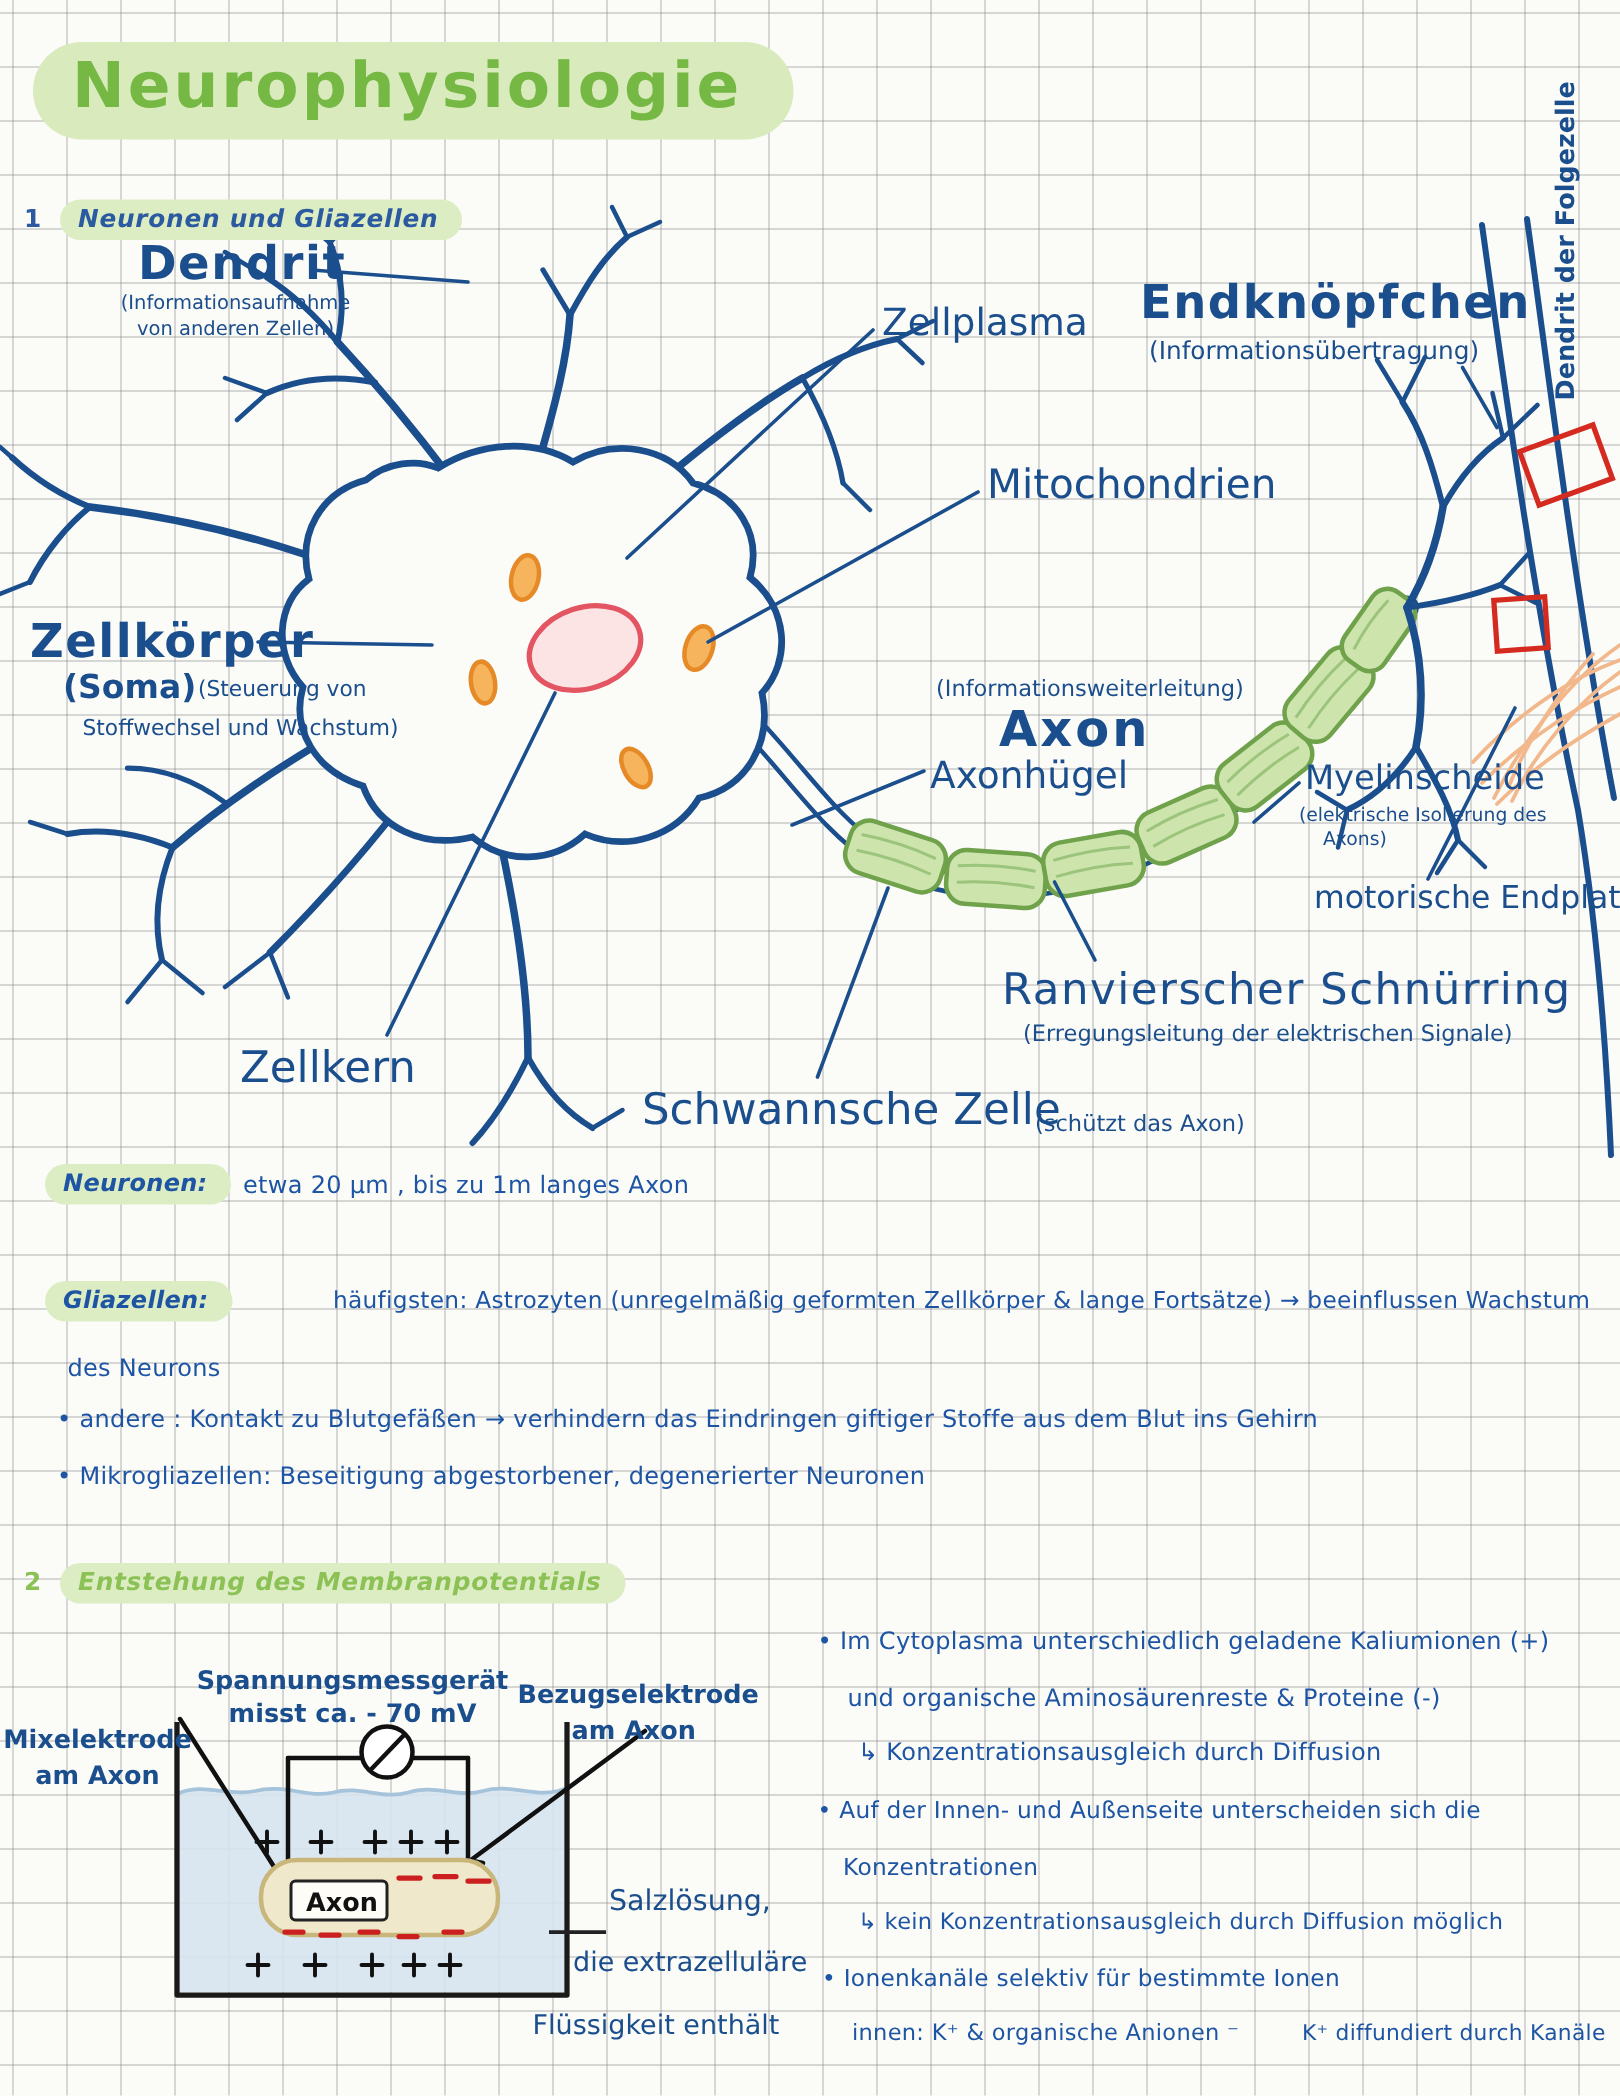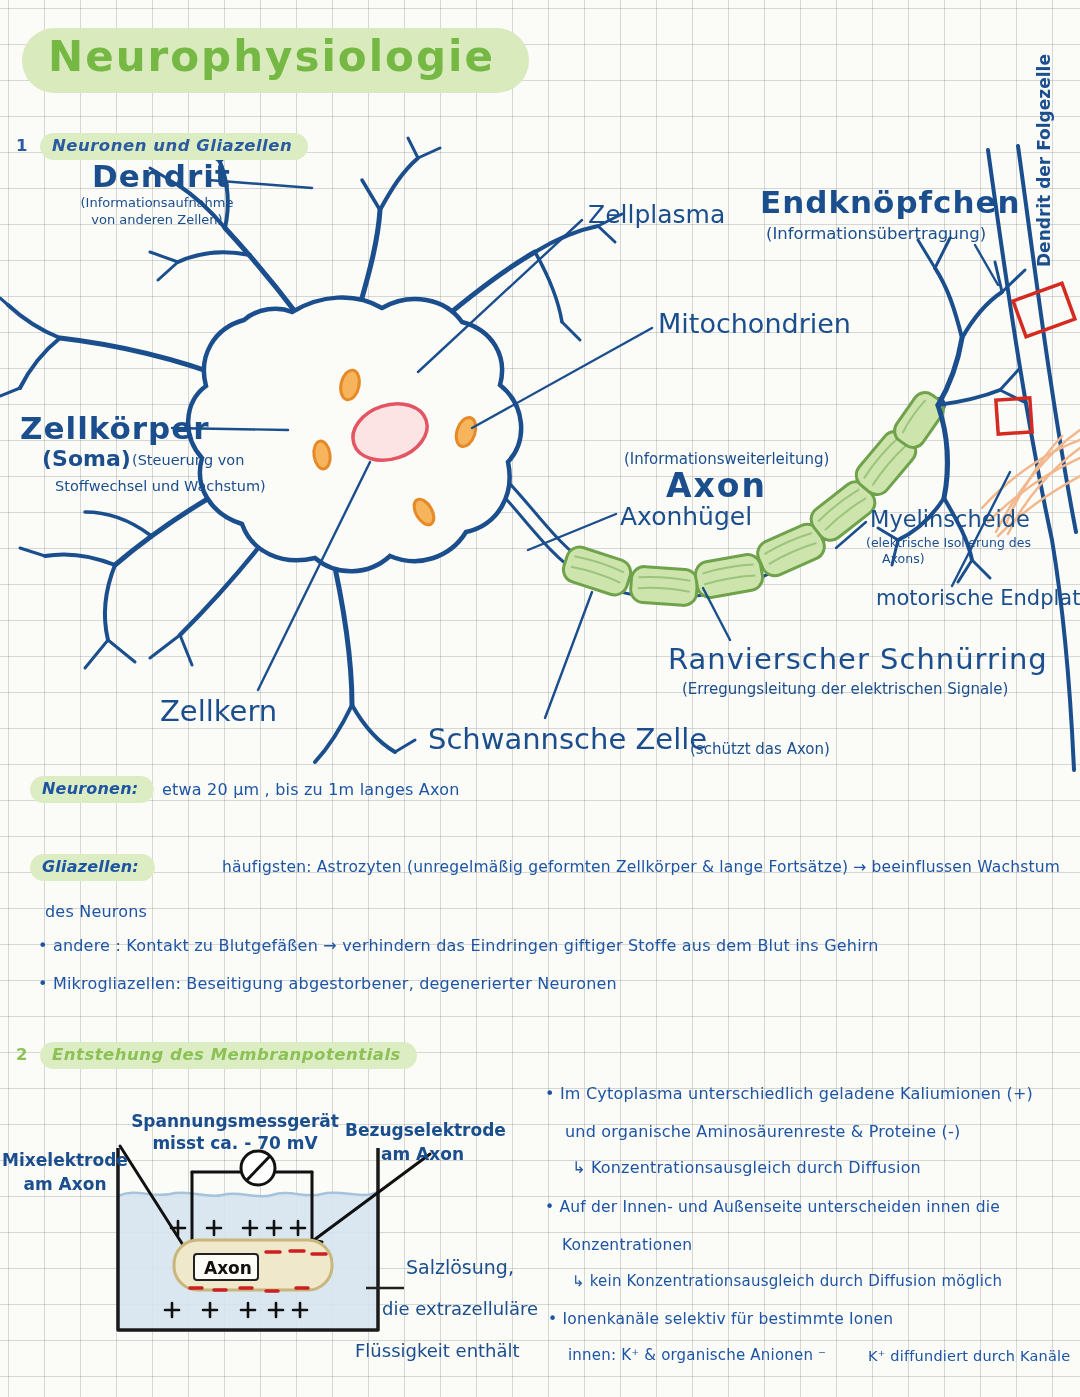--- a/index.html
+++ b/index.html
@@ -321,20 +321,20 @@
     <span>Mixelektrode</span><br>
     <span>am Axon</span>
   </div>
   <div class="abs ink" style="left:406px;top:1256px;font-size:19px;font-weight:500;">Salzlösung,</div>
   <div class="abs ink" style="left:382px;top:1298px;font-size:18px;font-weight:500;">die extrazelluläre</div>
   <div class="abs ink" style="left:355px;top:1340px;font-size:18px;font-weight:500;">Flüssigkeit enthält</div>
 
   <span class="abs note" style="left:545px;top:1084px;">• Im Cytoplasma unterschiedlich geladene Kaliumionen (+)</span>
   <span class="abs note" style="left:565px;top:1122px;">und organische Aminosäurenreste &amp; Proteine (-)</span>
   <span class="abs note" style="left:572px;top:1158px;">↳ Konzentrationsausgleich durch Diffusion</span>
-  <span class="abs note" style="left:545px;top:1198px;font-size:15.5px;">• Auf der Innen- und Außenseite unterscheiden innen die</span>
+  <span class="abs note" style="left:545px;top:1198px;font-size:15.5px;">• Auf der Innen- und Außenseite unterscheiden sich die</span>
   <span class="abs note" style="left:562px;top:1236px;font-size:15.5px;">Konzentrationen</span>
   <span class="abs note" style="left:572px;top:1272px;font-size:15px;">↳ kein Konzentrationsausgleich durch Diffusion möglich</span>
   <span class="abs note" style="left:548px;top:1310px;font-size:15.5px;">• Ionenkanäle selektiv für bestimmte Ionen</span>
   <span class="abs note" style="left:568px;top:1346px;font-size:15px;">innen: K⁺ &amp; organische Anionen ⁻</span>
   <span class="abs note" style="left:868px;top:1348px;font-size:14.5px;">K⁺ diffundiert durch Kanäle</span>
 
 </div>
 
 </body></html>

